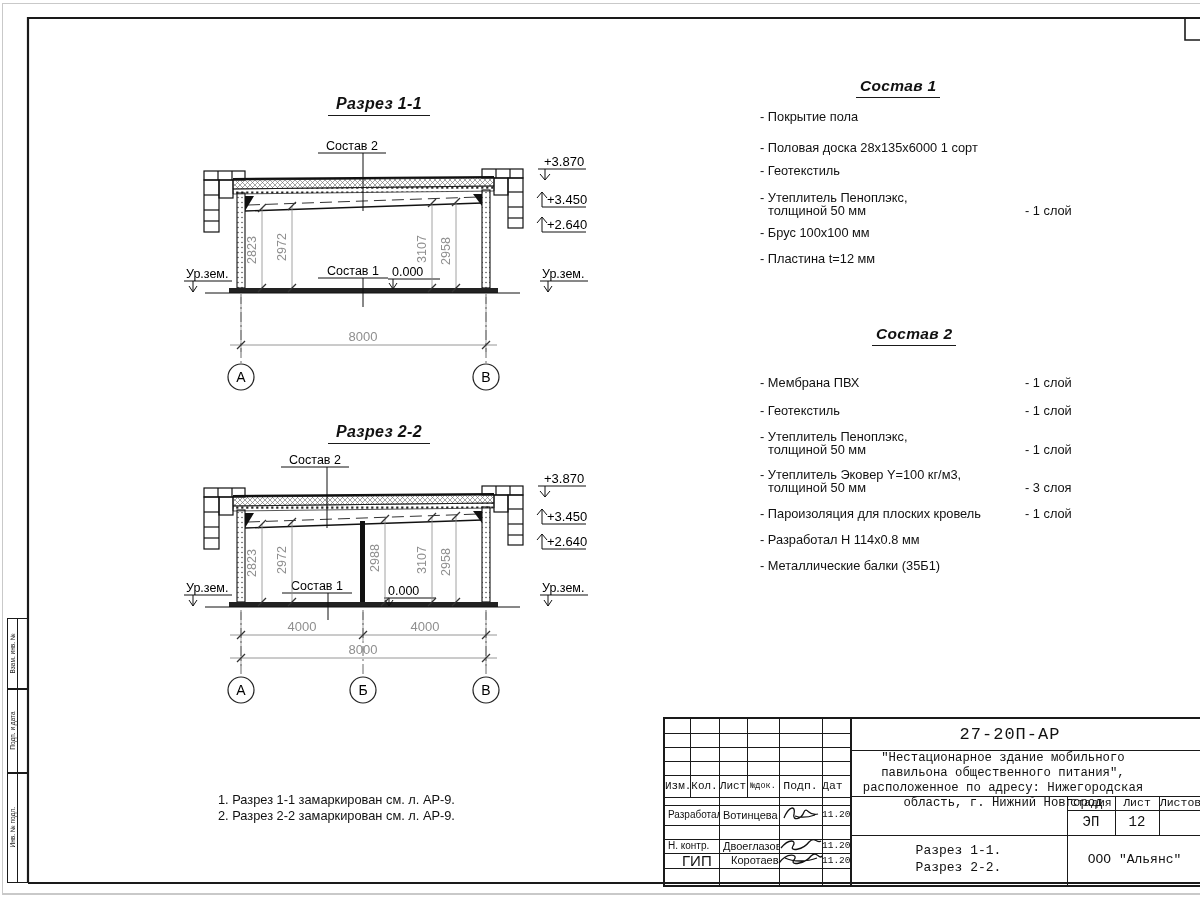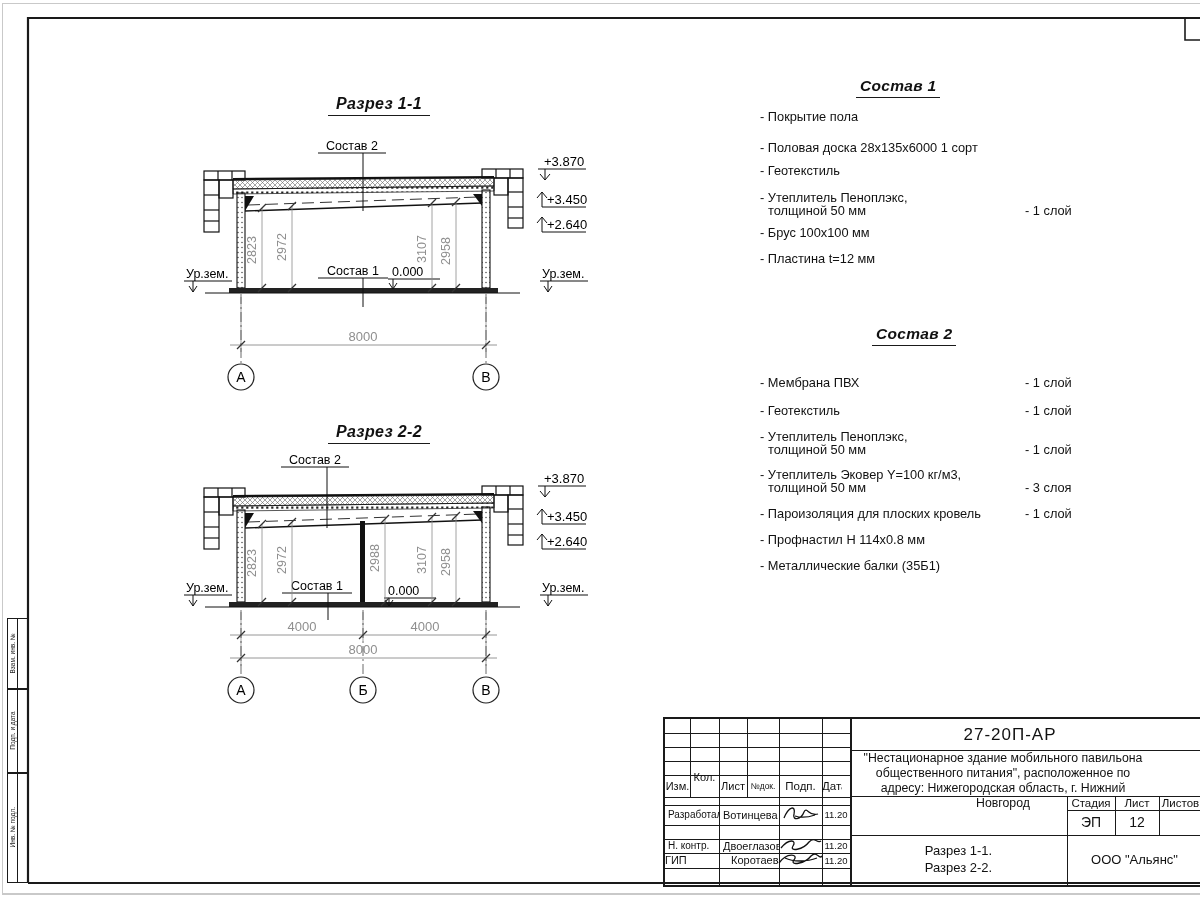--- a/index.html
+++ b/index.html
@@ -16,21 +16,21 @@
   .li .nm .l2{margin-left:8px;}
   .li .q{position:absolute;left:265px;bottom:0;white-space:nowrap;}
   .notes{position:absolute;left:218px;top:792px;font-size:12.8px;line-height:16px;}
   
   #tb{position:absolute;left:663px;top:717px;width:537px;height:166px;
     border-top:2px solid #1a1a1a;border-left:2px solid #1a1a1a;border-bottom:2px solid #1a1a1a;}
   .tb-v{position:absolute;width:0;border-left:1px solid #1a1a1a;}
   .tb-v2{position:absolute;width:0;border-left:2px solid #1a1a1a;}
   .tb-h{position:absolute;height:0;border-top:1px solid #1a1a1a;}
   .tb-t{position:absolute;overflow:hidden;white-space:nowrap;}
-  .ctr{text-align:center;}
+  .ctr{text-align:center;font-family:Liberation Mono, monospace;}
   
   .ms{position:absolute;border:1.5px solid #1a1a1a;width:19px;}
   .ms .div{position:absolute;left:9px;top:0;bottom:0;width:0;border-left:1px solid #1a1a1a;}
   .ms .lbl{position:absolute;left:-16px;top:50%;width:40px;margin-top:-4px;
     transform:rotate(-90deg);font-size:6.5px;white-space:nowrap;color:#222;text-align:center;}
   .edge{position:absolute;background:#c9c9c9;}
 </style>
 </head>
 <body>
 
@@ -300,24 +300,28 @@
     <div class="li" style="top:144px"><span class="nm"><span>- Пластина t=12 мм</span><span class="l2"></span></span><span class="q"></span></div>
   </div>
 
   <div class="list-title" style="left:872px;top:325px;">Состав 2</div>
   <div class="items" style="top:370px;height:210px;">
     <div class="li" style="top:6px"><span class="nm"><span>- Мембрана ПВХ</span><span class="l2"></span></span><span class="q">- 1 слой</span></div>
     <div class="li" style="top:34px"><span class="nm"><span>- Геотекстиль</span><span class="l2"></span></span><span class="q">- 1 слой</span></div>
     <div class="li" style="top:60px"><span class="nm"><span>- Утеплитель Пеноплэкс,</span><span class="l2">толщиной 50 мм</span></span><span class="q">- 1 слой</span></div>
     <div class="li" style="top:98px"><span class="nm"><span>- Утеплитель Эковер Y=100 кг/м3,</span><span class="l2">толщиной 50 мм</span></span><span class="q">- 3 слоя</span></div>
     <div class="li" style="top:137px"><span class="nm"><span>- Пароизоляция для плоских кровель</span><span class="l2"></span></span><span class="q">- 1 слой</span></div>
-    <div class="li" style="top:163px"><span class="nm"><span>- Профнастил Н 114х0.8 мм</span><span class="l2"></span></span><span class="q"></span></div>
+    <div class="li" style="top:163px"><span class="nm"><span>- Разработал Н 114х0.8 мм</span><span class="l2"></span></span><span class="q"></span></div>
     <div class="li" style="top:189px"><span class="nm"><span>- Металлические балки (35Б1)</span><span class="l2"></span></span><span class="q"></span></div>
   </div>
 
+  <div class="notes">
+    <div>1. Разрез 1-1 замаркирован см. л. АР-9.</div>
+    <div>2. Разрез 2-2 замаркирован см. л. АР-9.</div>
+  </div>
 
   <div class="ms" style="left:7px;top:618px;height:70px;">
     <span class="div"></span>
       <span class="lbl">Взам. инв. №</span>
   </div>
   <div class="ms" style="left:7px;top:688px;height:84px;">
     <span class="div"></span>
       <span class="lbl">Подп. и дата</span>
   </div>
   <div class="ms" style="left:7px;top:772px;height:109px;">
@@ -347,33 +351,33 @@
     <div class="tb-h" style="left:0;top:120px;width:185px;"></div>
     <div class="tb-h" style="left:0;top:134px;width:185px;"></div>
     <div class="tb-h" style="left:0;top:149px;width:185px;"></div>
 
     <div class="tb-h" style="left:185px;top:31px;width:352px;"></div>
     <div class="tb-h" style="left:185px;top:77px;width:352px;"></div>
     <div class="tb-h" style="left:402px;top:91px;width:135px;"></div>
     <div class="tb-h" style="left:185px;top:116px;width:352px;"></div>
 
     <div class="tb-t ctr" style="left:0;top:57px;width:25px;font-size:11px;line-height:20px;">Изм.</div>
-    <div class="tb-t ctr" style="left:25px;top:48px;width:29px;font-size:11px;line-height:20px;">Кол.</div>
+    <div class="tb-t ctr" style="left:25px;top:57px;width:29px;font-size:11px;line-height:20px;">Кол.</div>
     <div class="tb-t ctr" style="left:54px;top:57px;width:28px;font-size:11px;line-height:20px;">Лист</div>
     <div class="tb-t ctr" style="left:82px;top:57px;width:32px;font-size:8.5px;line-height:20px;">№док.</div>
     <div class="tb-t ctr" style="left:114px;top:57px;width:43px;font-size:11.5px;line-height:20px;">Подп.</div>
     <div class="tb-t ctr" style="left:157px;top:57px;width:20px;font-size:11.5px;line-height:20px;">Дата</div>
 
     <div class="tb-t" style="left:3px;top:86px;width:51px;font-size:10px;line-height:20px;">Разработал</div>
     <div class="tb-t" style="left:58px;top:86px;width:56px;font-size:11px;line-height:20px;">Вотинцева</div>
     <div class="tb-t ctr" style="left:157px;top:86px;width:28px;font-size:9.5px;line-height:20px;">11.20</div>
     <div class="tb-t" style="left:3px;top:120px;width:51px;font-size:10px;line-height:14px;">Н. контр.</div>
     <div class="tb-t" style="left:58px;top:120px;width:56px;font-size:11px;line-height:14px;">Двоеглазов</div>
     <div class="tb-t ctr" style="left:157px;top:120px;width:28px;font-size:9.5px;line-height:14px;">11.20</div>
-    <div class="tb-t" style="left:0;top:134px;width:51px;font-size:11px;line-height:15px;">ГИП</div>
+    <div class="tb-t" style="left:17px;top:134px;width:51px;font-size:15px;line-height:15px;">ГИП</div>
     <div class="tb-t" style="left:58px;top:134px;width:56px;font-size:11px;line-height:15px;margin-left:8px;">Коротаев</div>
     <div class="tb-t ctr" style="left:157px;top:134px;width:28px;font-size:9.5px;line-height:15px;">11.20</div>
 
     <div class="tb-t" style="left:116px;top:85px;width:40px;height:20px;">
       <svg width="40" height="20" viewBox="0 0 40 20">
           <path d="M3 14 C8 2,15 1,13 10 C11 17,20 16,23 8 C26 2,28 13,37 10 M14 12 C20 14,28 13,34 11" fill="none" stroke="#111" stroke-width="1.3"></path>
         </svg>
     </div>
     <div class="tb-t" style="left:112px;top:117px;width:46px;height:33px;">
       <svg width="46" height="33" viewBox="0 0 46 33">

